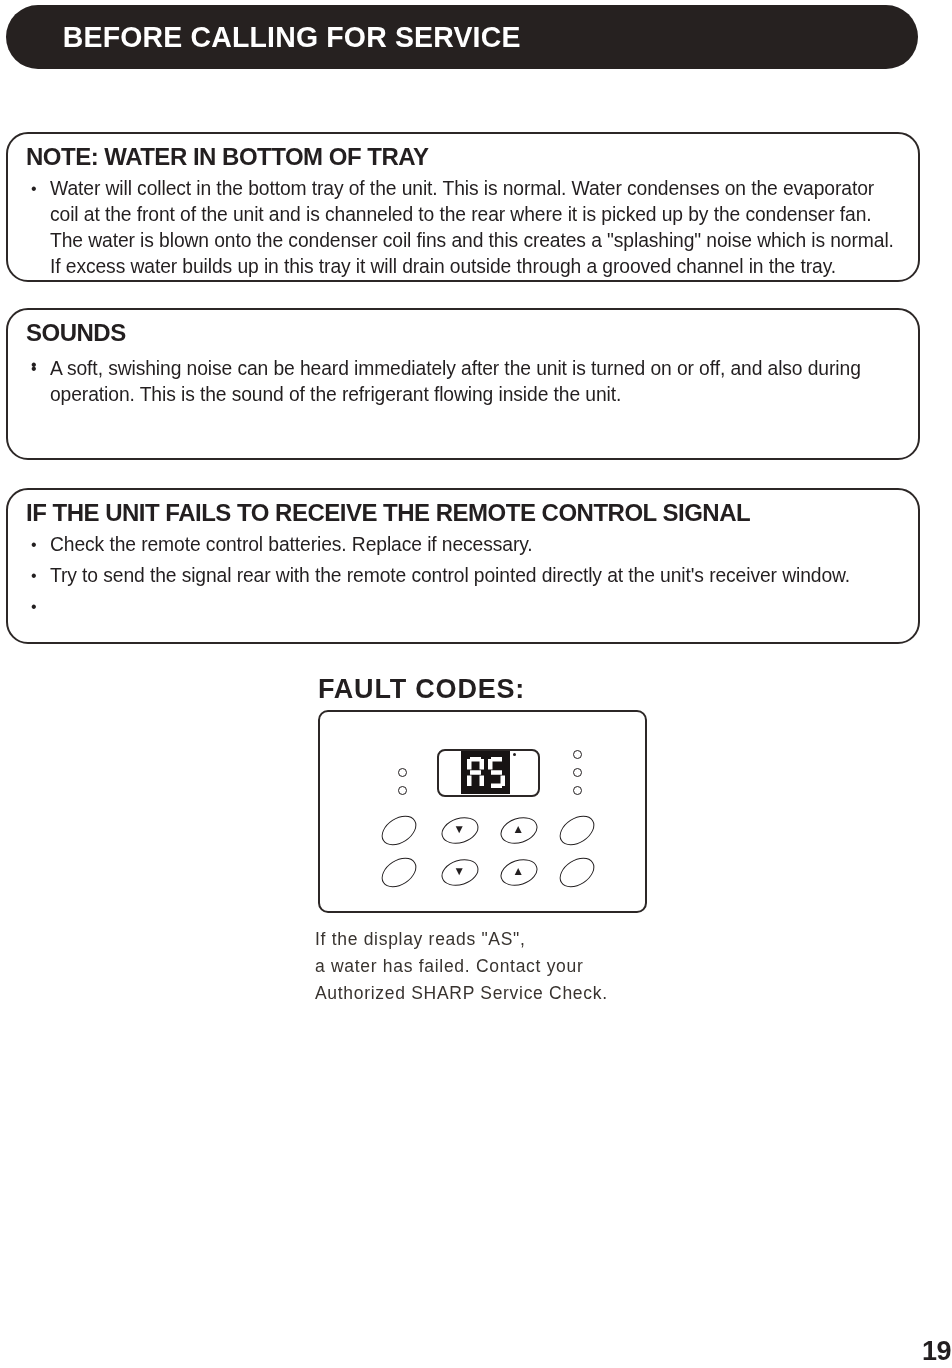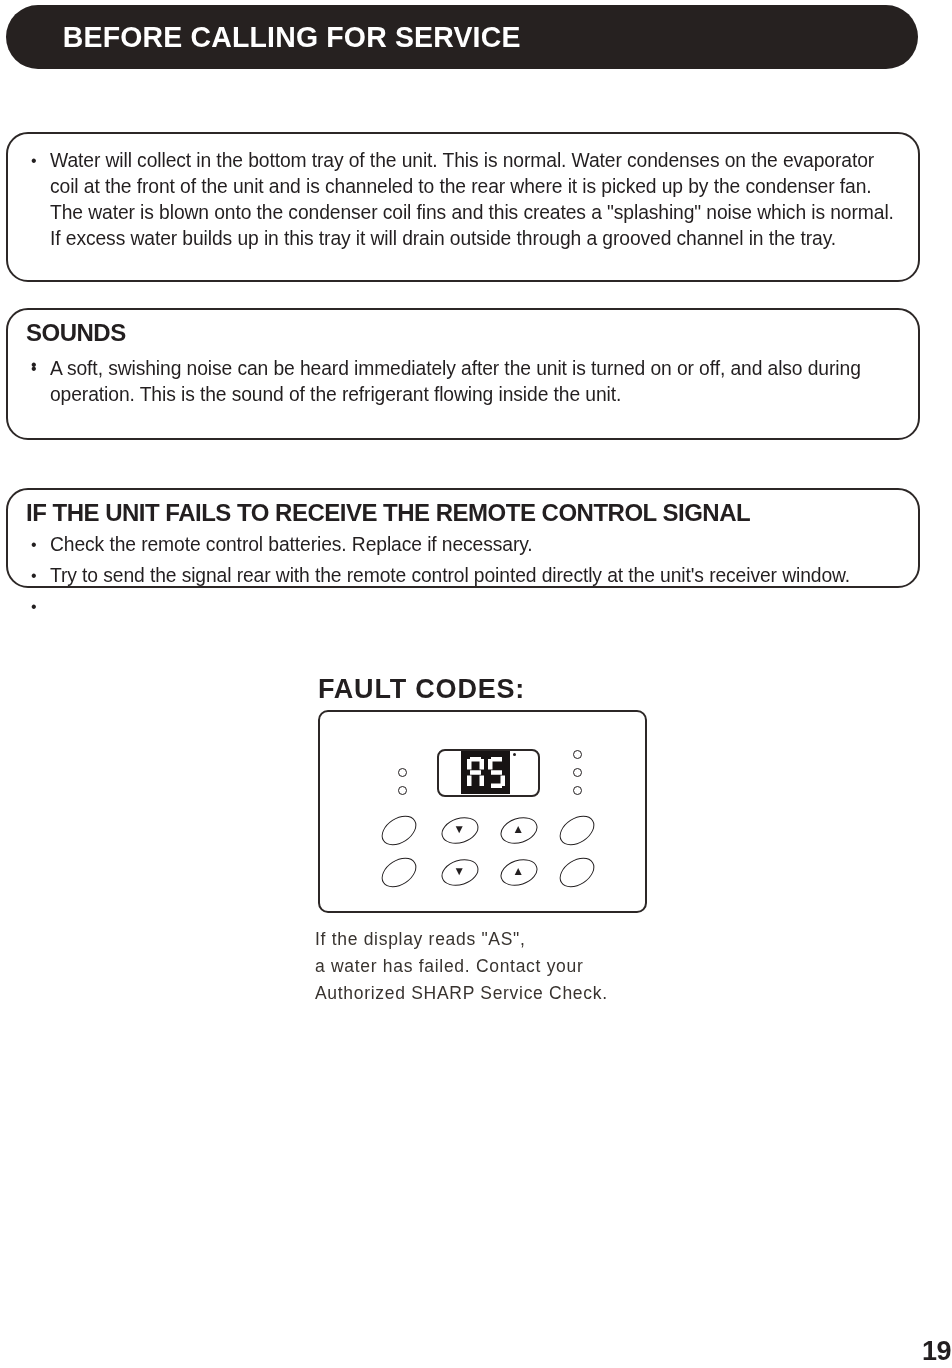--- a/index.html
+++ b/index.html
@@ -120,38 +120,39 @@
 </head>
 <body>
 
 <div class="page">
 
   <div class="banner">
     <div class="title">BEFORE CALLING FOR SERVICE</div>
   </div>
 
   <div class="info-box" style="top:132px;height:150px;">
+    <div class="box-heading">NOTE: WATER IN BOTTOM OF TRAY</div>
     <div class="bullet">
       <span class="dot">•</span>
       <span>Water will collect in the bottom tray of the unit. This is normal. Water condenses on the evaporator coil at the front of the unit and is channeled to the rear where it is picked up by the condenser fan. The water is blown onto the condenser coil fins and this creates a "splashing" noise which is normal. If excess water builds up in this tray it will drain outside through a grooved channel in the tray.</span>
     </div>
   </div>
 
-  <div class="info-box" style="top:308px;height:132px;">
+  <div class="info-box" style="top:308px;height:152px;">
     <div class="box-heading">SOUNDS</div>
     <div class="bullet">
       <span class="dot">•</span>
     </div>
     <div class="bullet" style="margin-top:9px;">
       <span class="dot">•</span>
       <span>A soft, swishing noise can be heard immediately after the unit is turned on or off, and also during operation. This is the sound of the refrigerant flowing inside the unit.</span>
     </div>
   </div>
 
-  <div class="info-box" style="top:488px;height:100px;">
+  <div class="info-box" style="top:488px;height:156px;">
     <div class="box-heading">IF THE UNIT FAILS TO RECEIVE THE REMOTE CONTROL SIGNAL</div>
     <div class="bullet">
       <span class="dot">•</span>
       <span>Check the remote control batteries.  Replace if necessary.</span>
     </div>
     <div class="bullet">
       <span class="dot">•</span>
       <span>Try to send the signal rear with the remote control pointed directly at  the unit's receiver window.</span>
     </div>
     <div class="bullet">

